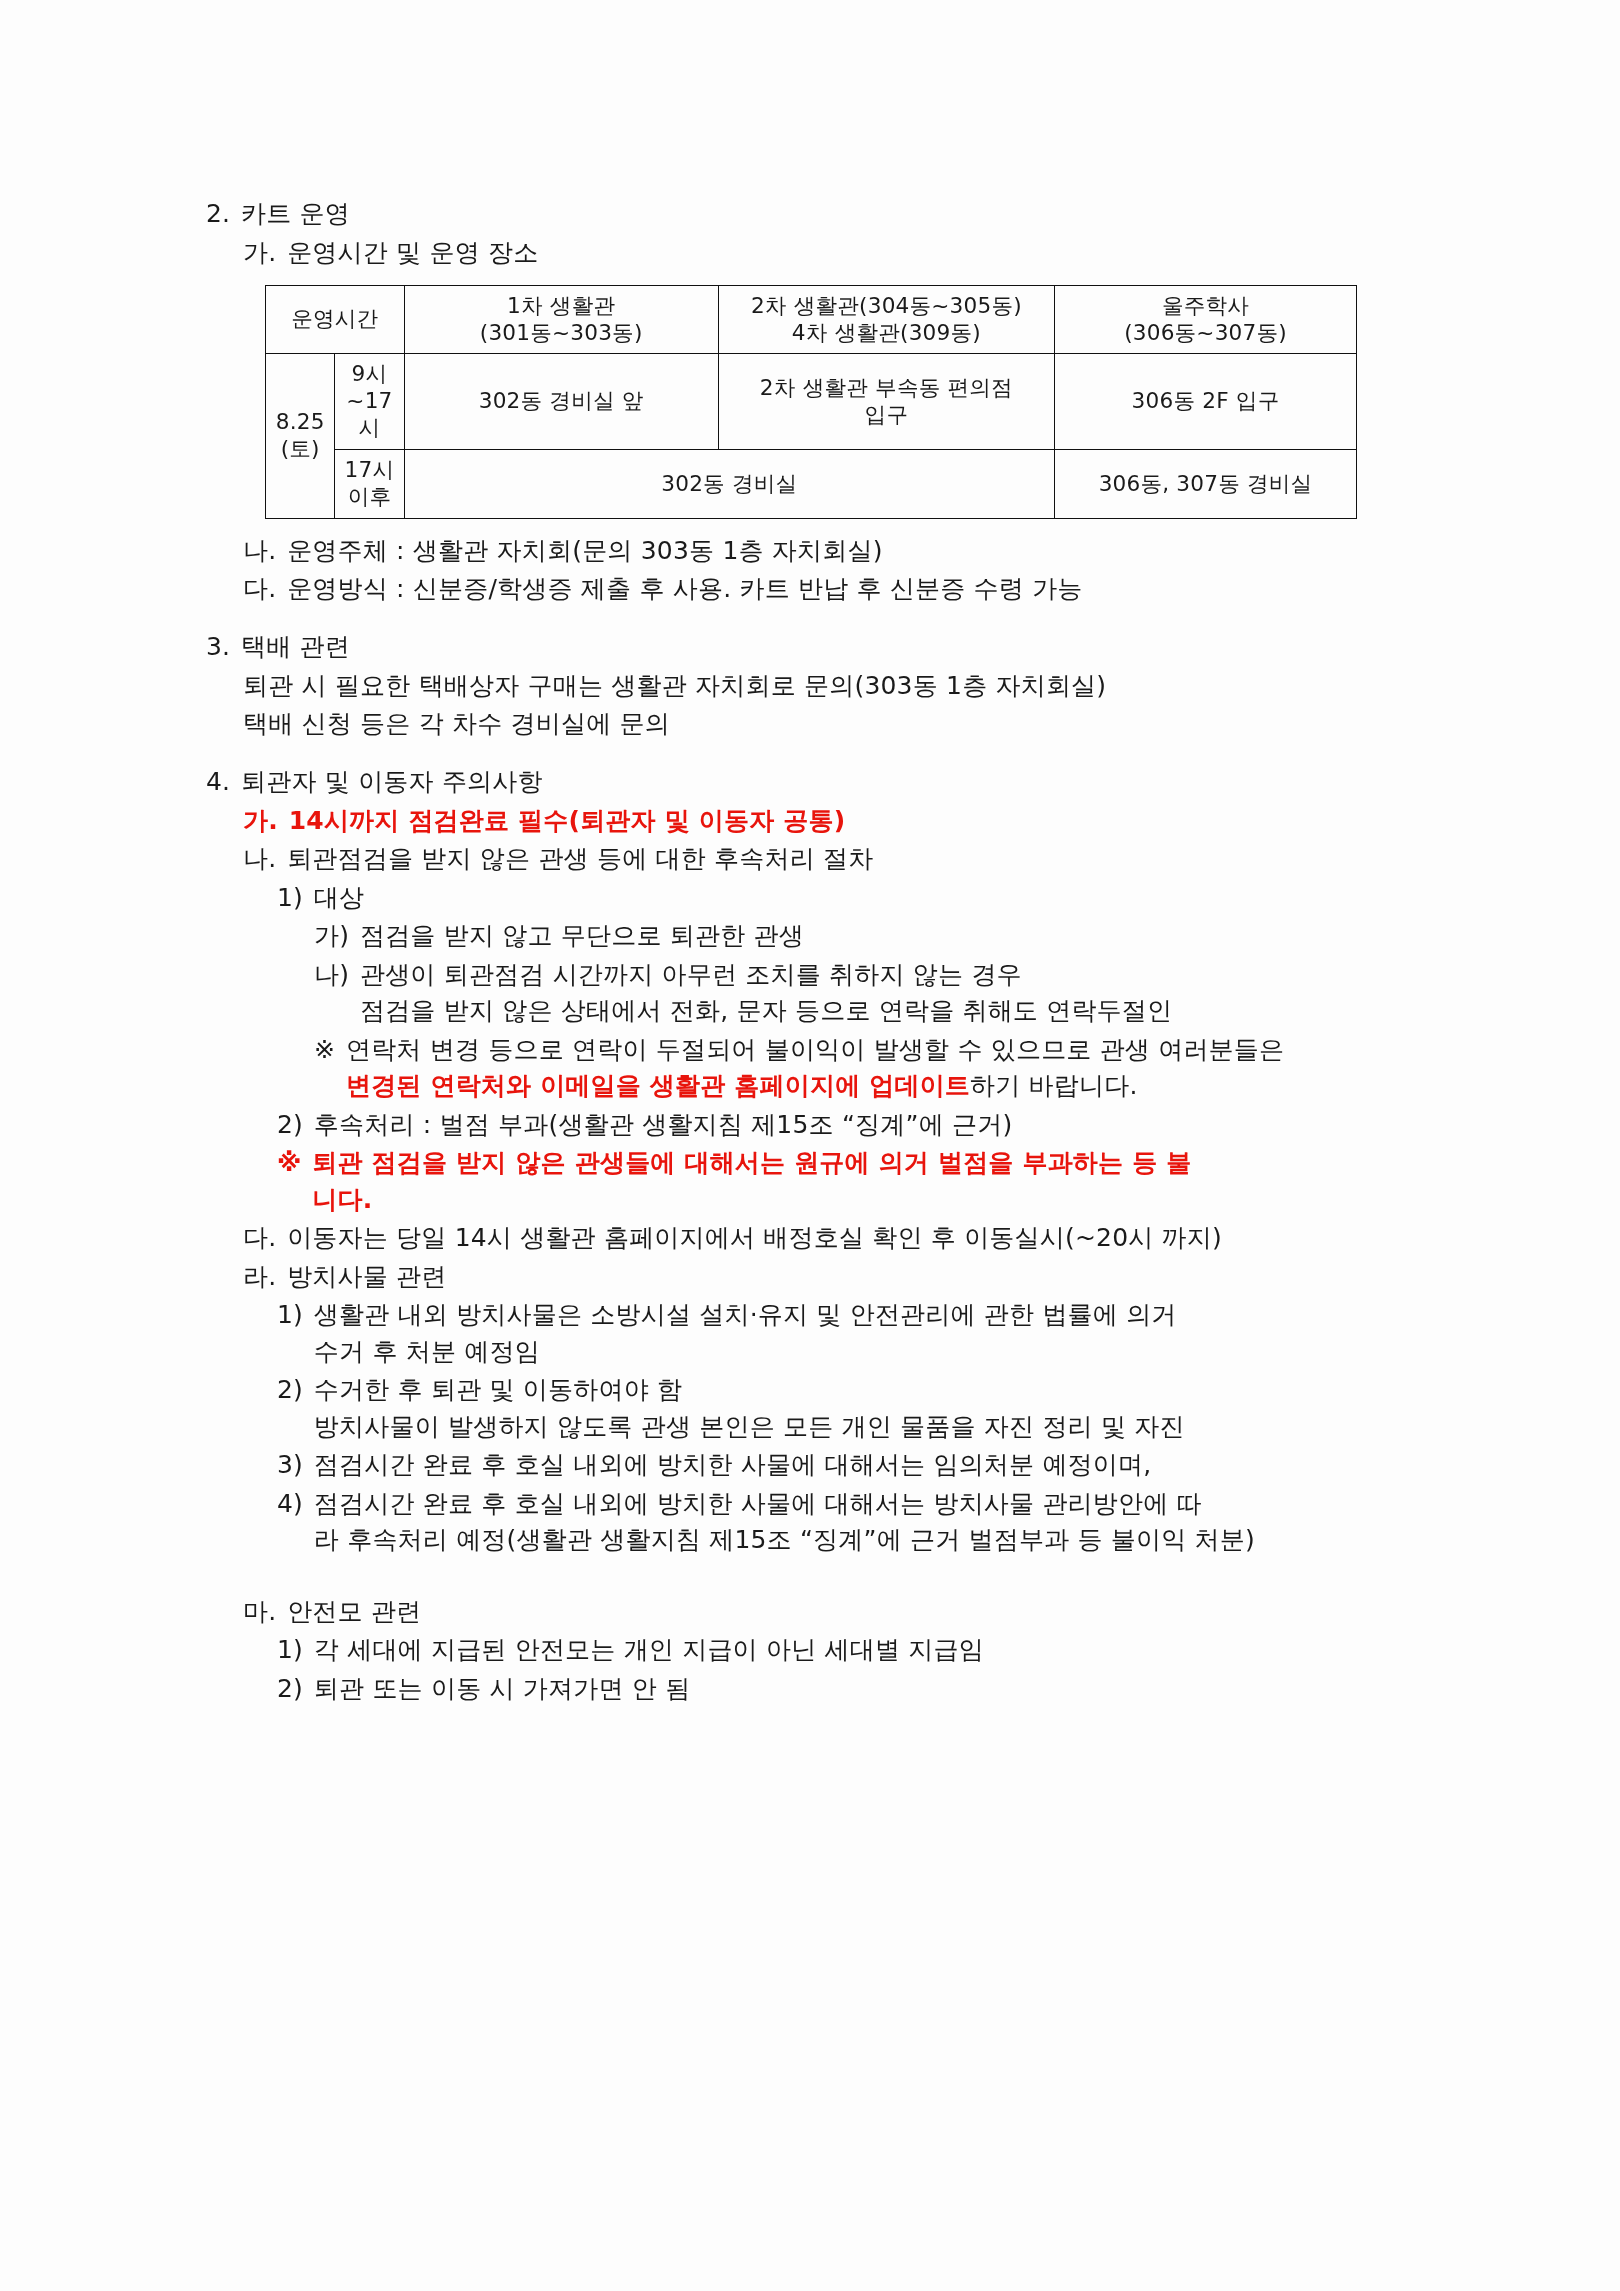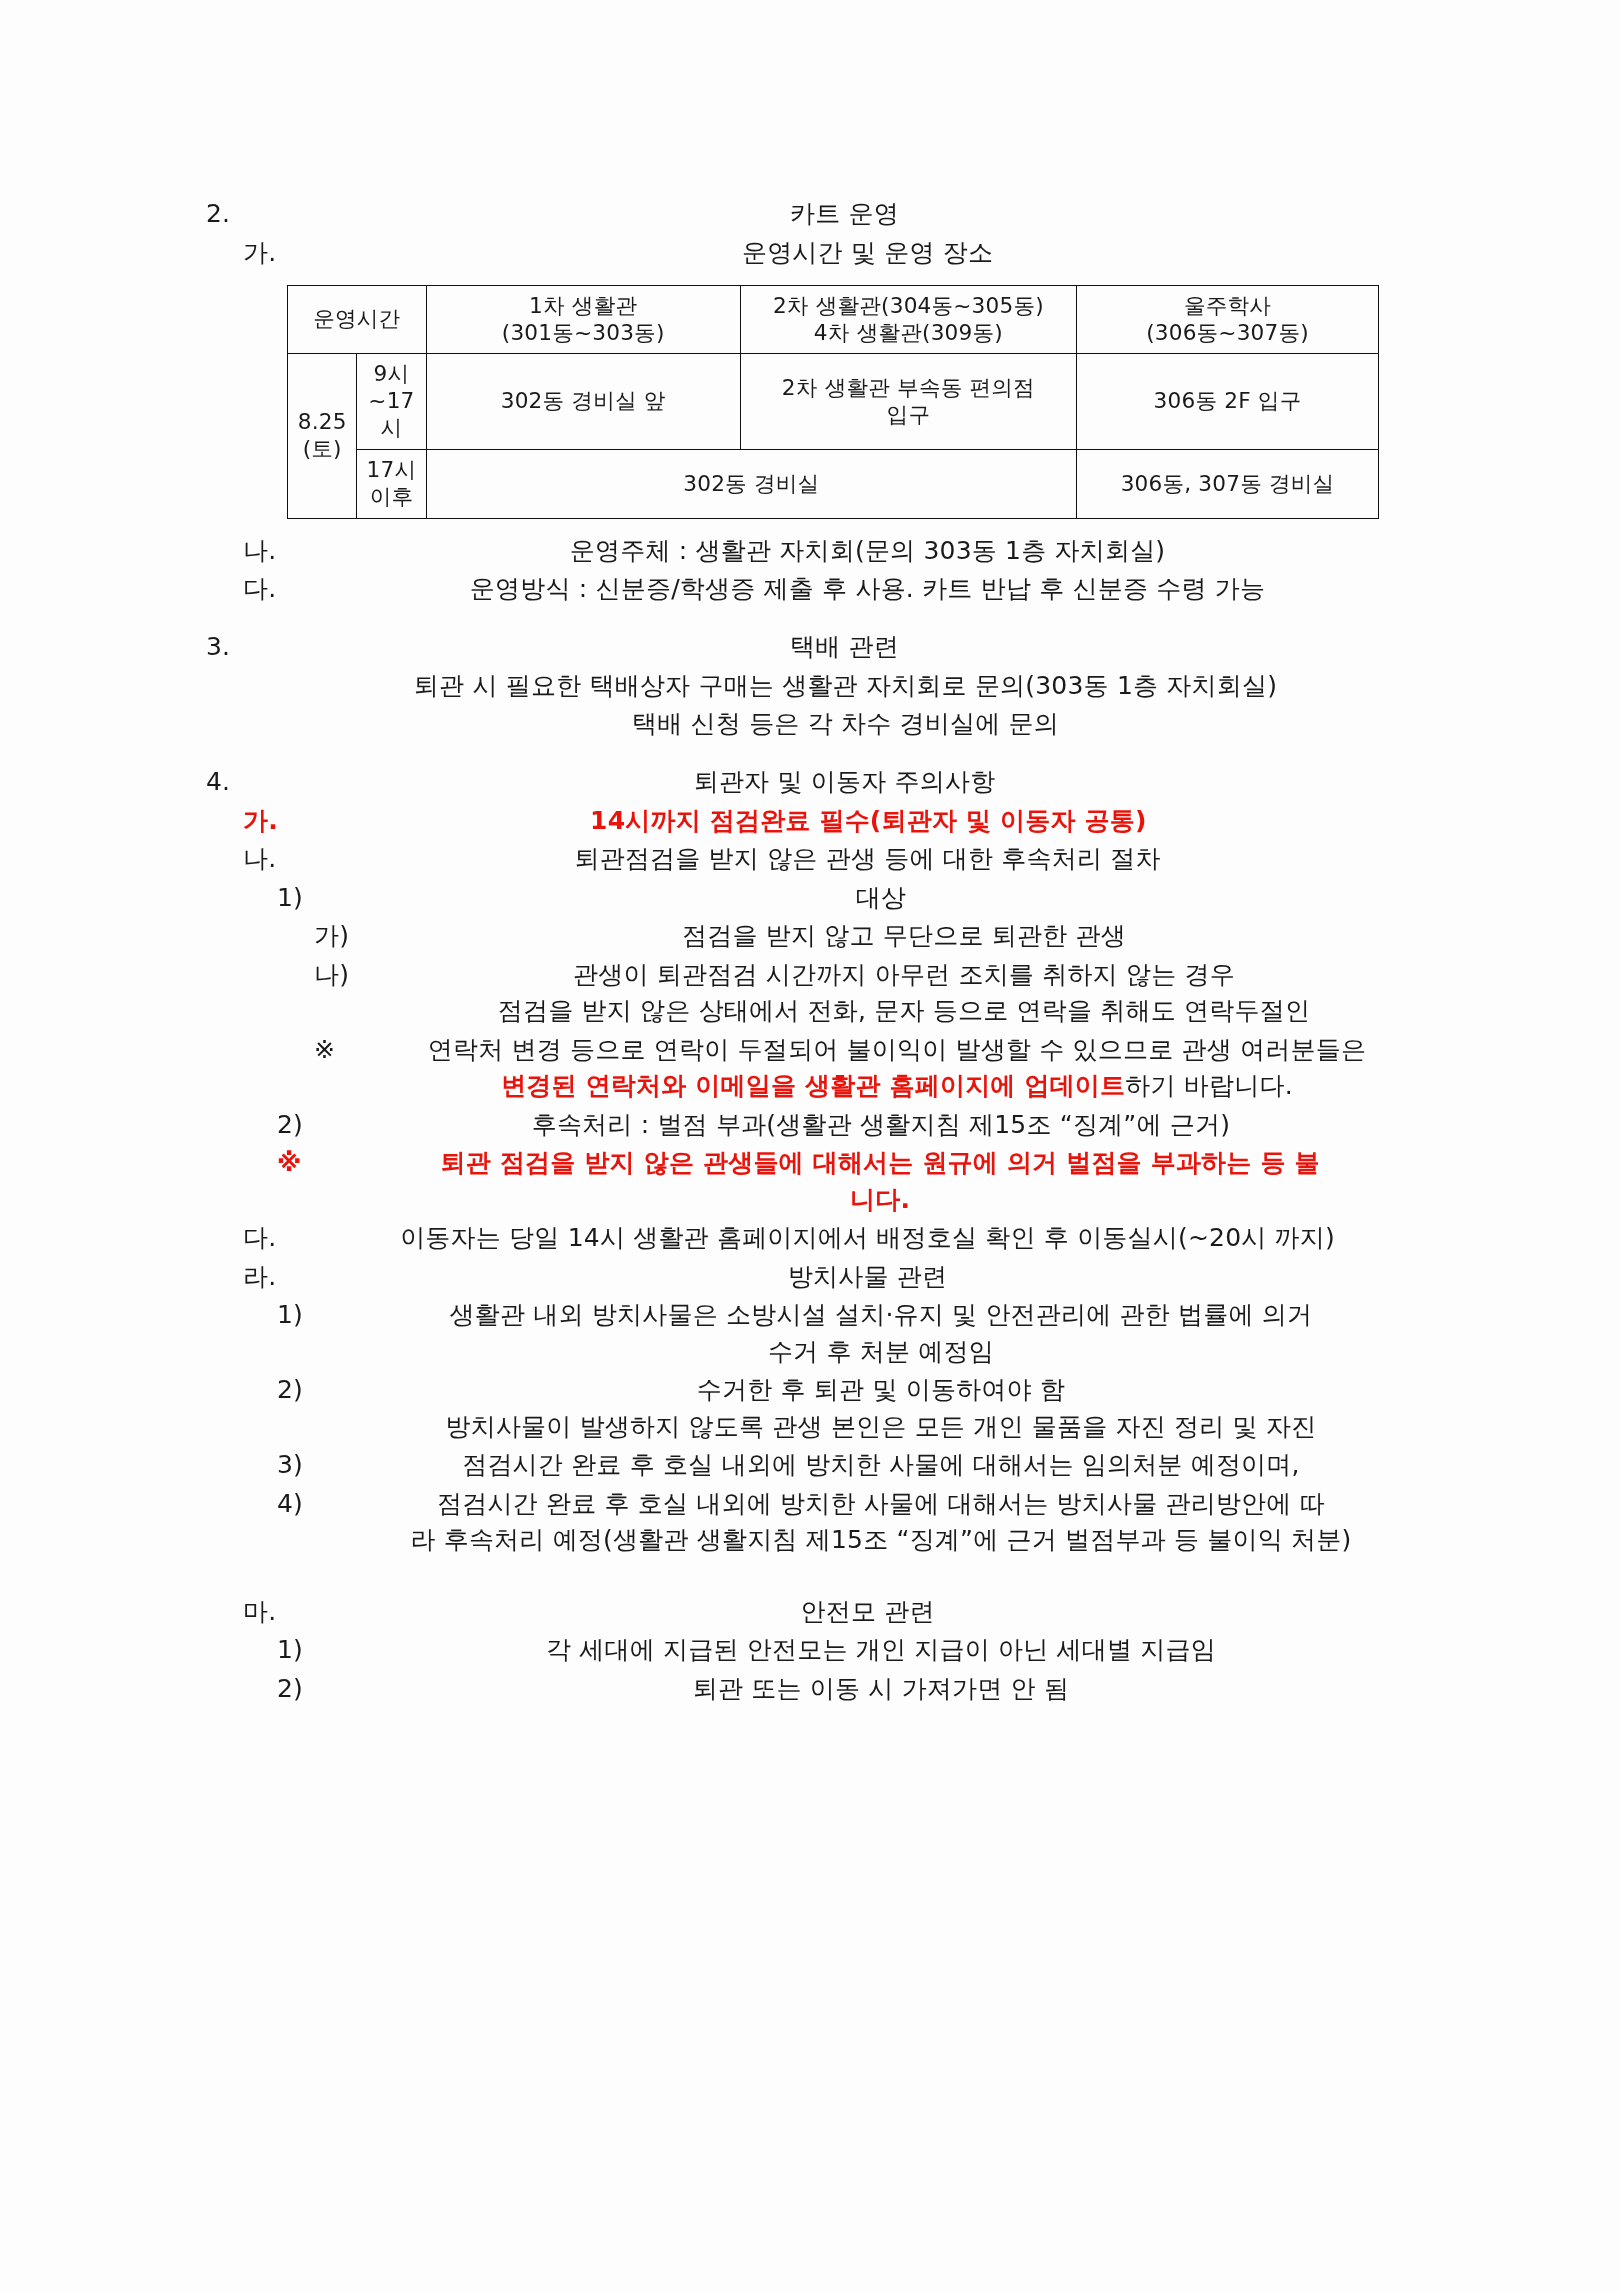--- a/index.html
+++ b/index.html
@@ -35,41 +35,39 @@
     align-items: flex-start;
     margin-bottom: 2px;
   }
   .marker {
     flex: 0 0 auto;
     white-space: nowrap;
     padding-right: 10.8px;
   }
   .text {
     flex: 1 1 auto;
-    text-align: center;
   }
   .blockgap-m { height: 19.6px; }
   .blockgap-l { height: 33px; }
 
   .red {
     color: #e8140c;
     font-weight: bold;
   }
 
   
   .tbl-wrap {
     margin: 13.7px 0 13.7px 59px;
   }
   table.sched {
     border-collapse: collapse;
     width: 1092px;
     font-size: 21.6px;
     line-height: 1.25;
     table-layout: fixed;
-    margin-left: 22px;
   }
   table.sched td {
     border: 1.5px solid #111;
     text-align: center;
     vertical-align: middle;
     padding: 6.9px 3.9px;
   }
   .c-time  { width: 116px; }
   .c-slot  { width: 145px; }
   .c-g1    { width: 274px; }

